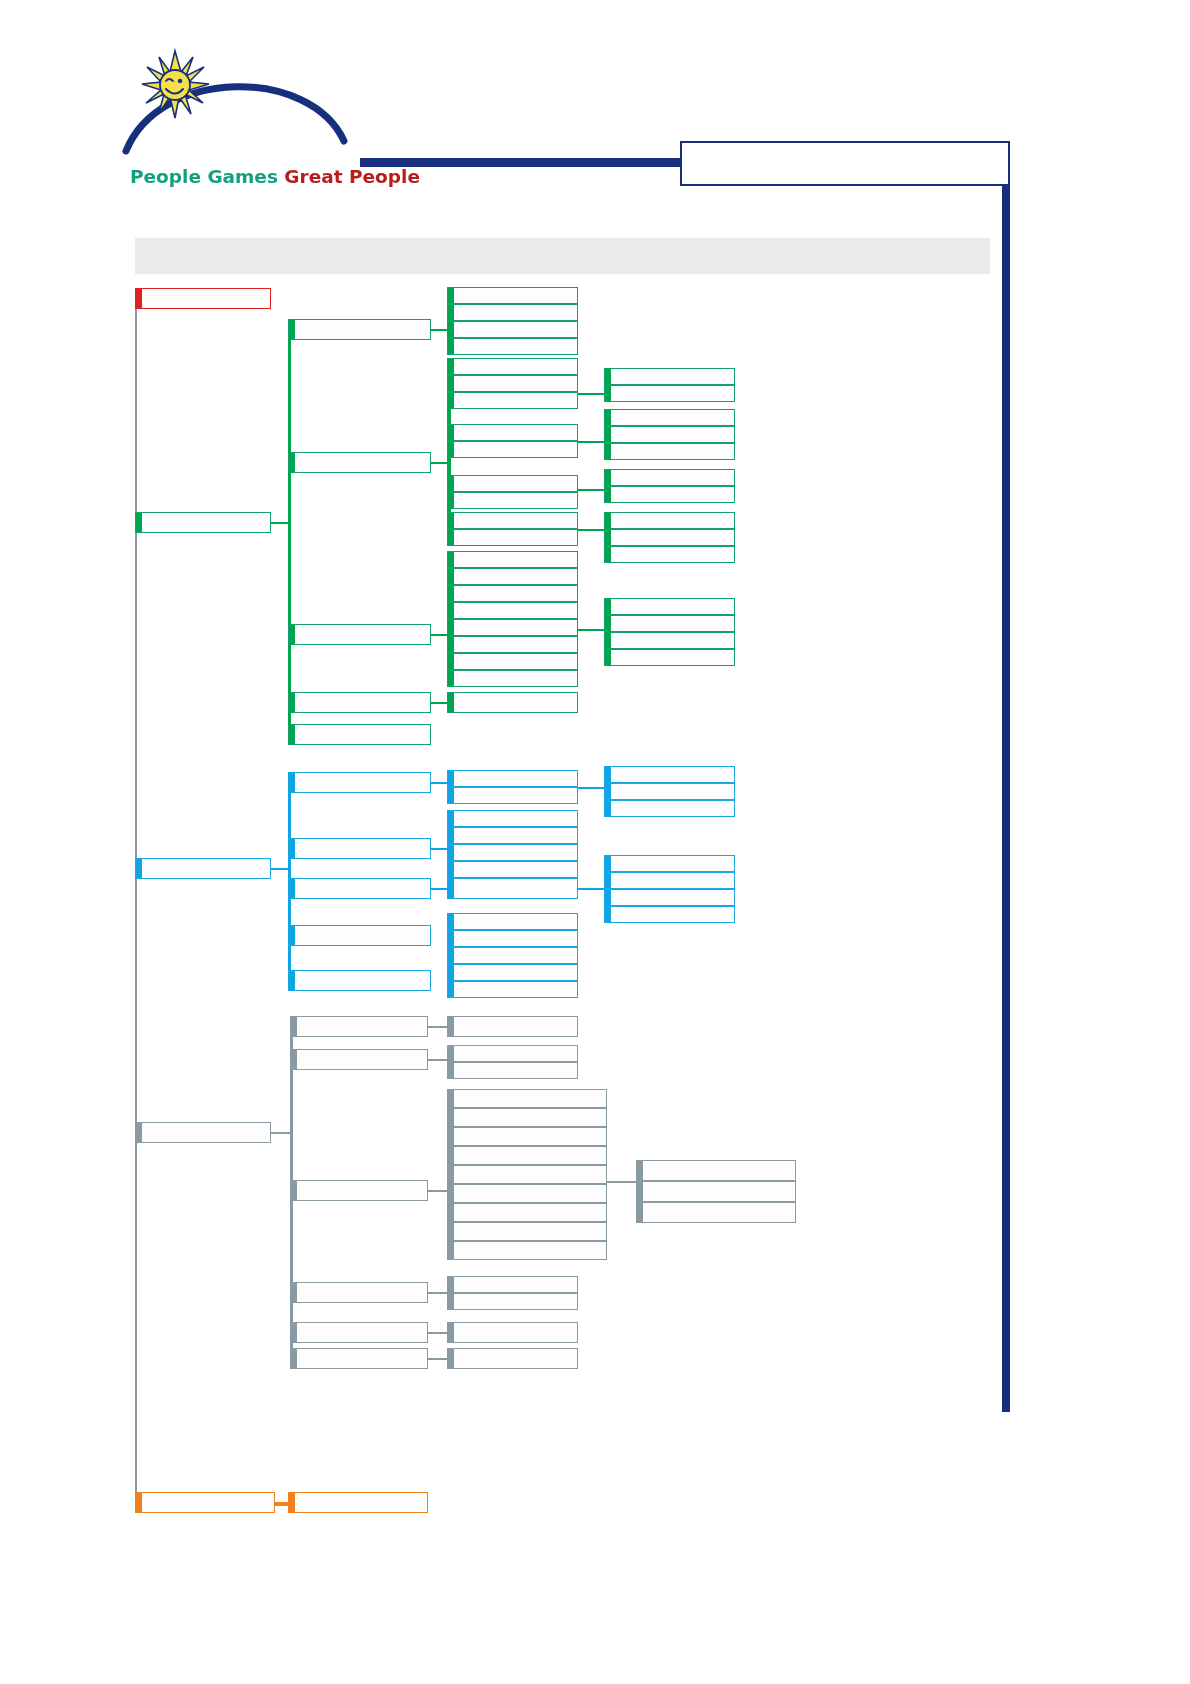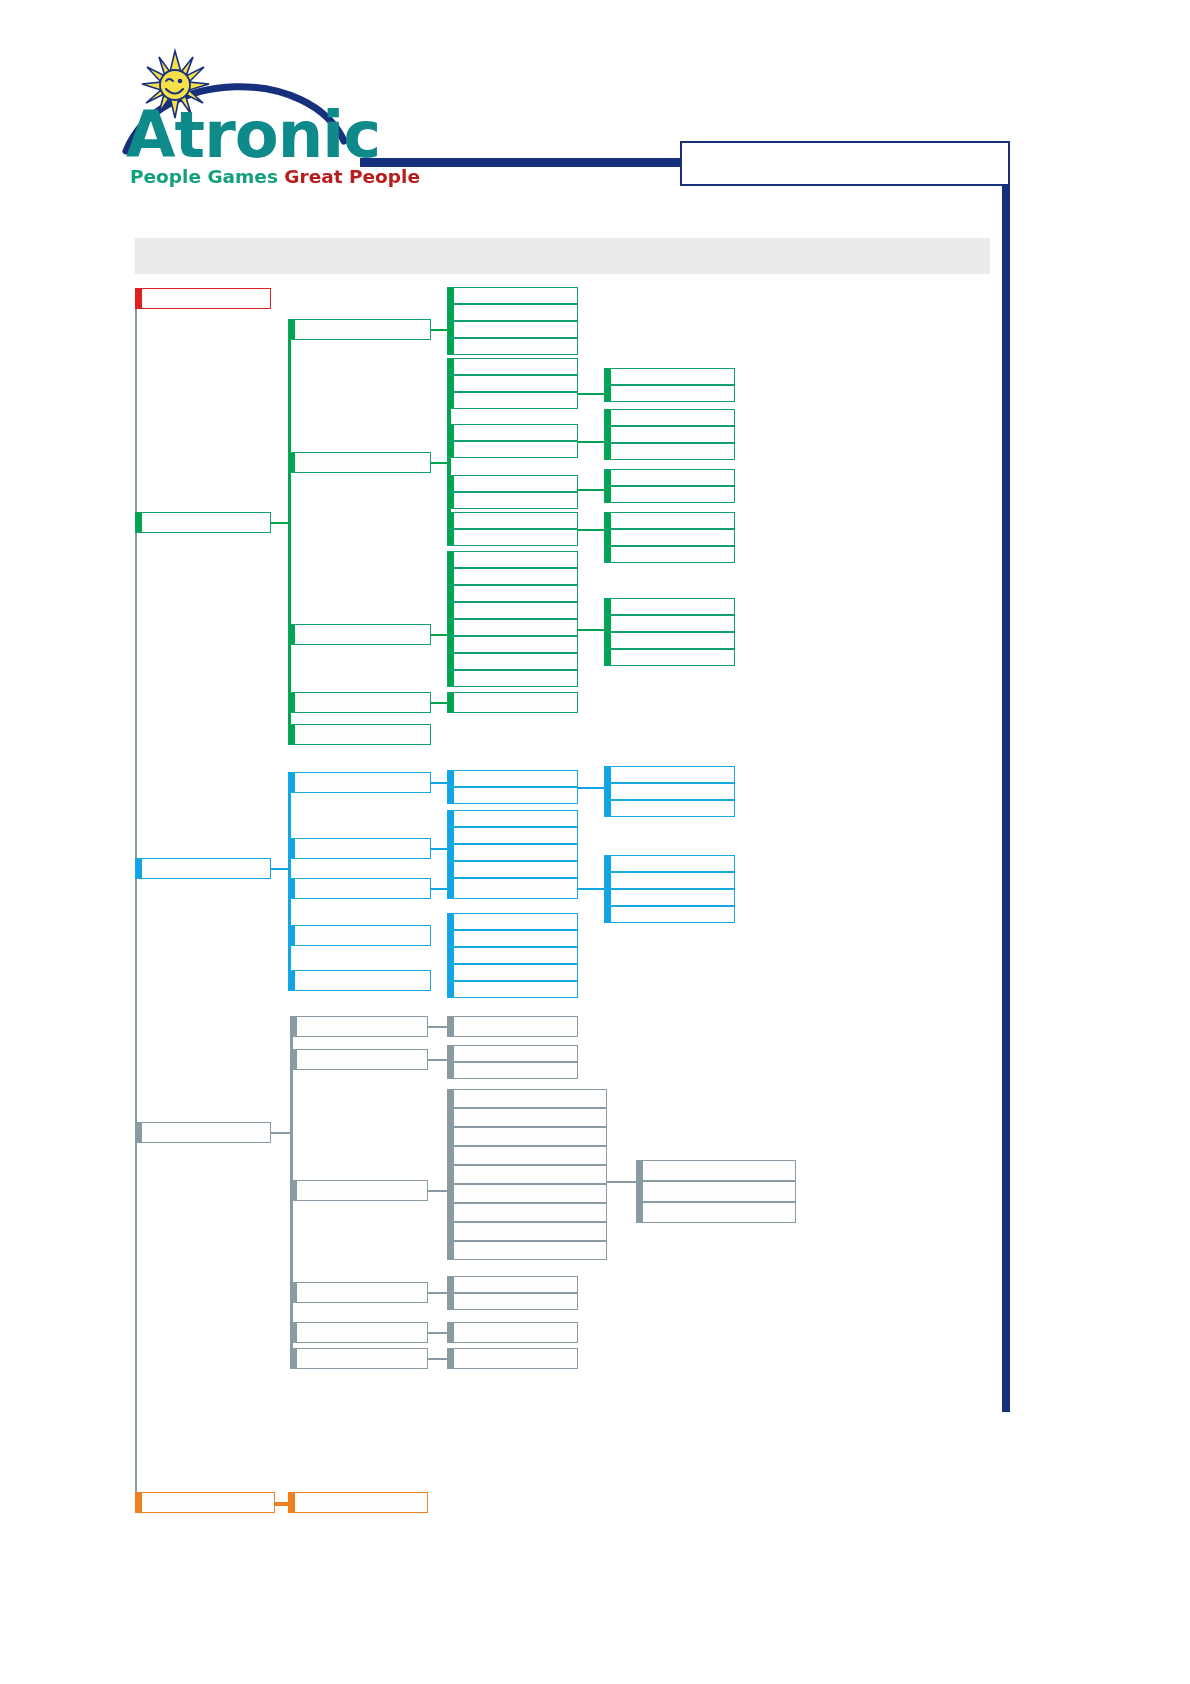--- a/index.html
+++ b/index.html
@@ -69,21 +69,20 @@
     <g transform="translate(55,40)">
       <g fill="#f5e04a" stroke="#16307e" stroke-width="1.6">
         <polygon points="0,-34 6,-13 18,-28 11,-9 29,-18 14,-3 34,-1 14,5 28,18 10,9 16,29 4,12 0,33 -5,12 -16,28 -11,9 -29,18 -14,5 -33,-1 -14,-3 -28,-18 -10,-9 -16,-28 -5,-13"></polygon>
       </g>
       <circle cx="0" cy="0" r="15" fill="#f5e04a" stroke="#16307e" stroke-width="1.8"></circle>
       <path d="M-9 -4 q3 -4 7 0" fill="none" stroke="#16307e" stroke-width="1.8" stroke-linecap="round"></path>
       <circle cx="5" cy="-4" r="2.3" fill="#16307e"></circle>
       <path d="M-9 4 q9 9 17 0" fill="none" stroke="#16307e" stroke-width="2" stroke-linecap="round"></path>
     </g>
   </svg>
-  <div id="logo-word">Atronic</div>
   <div id="logo-tag">
     <span class="t1">People Games</span>
     <span class="t2">Great People</span>
   </div>
 </div>
 
 <div id="header-rule"></div>
 <div id="header-box">
   <div id="header-title"></div>
   <div id="header-sub"></div>

